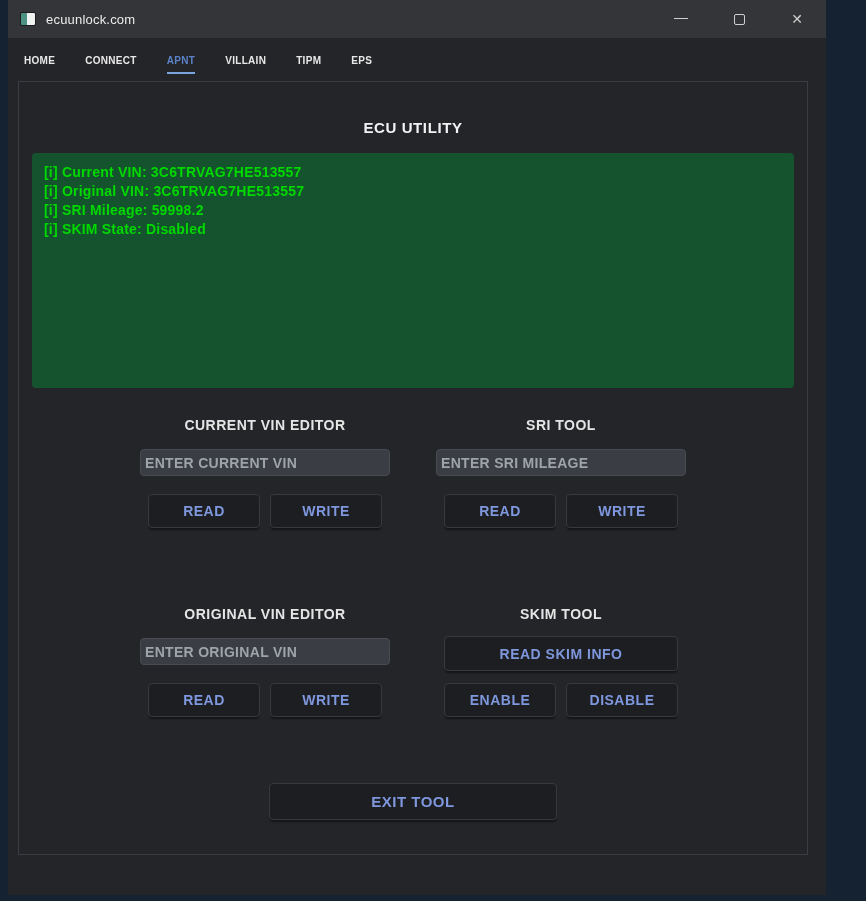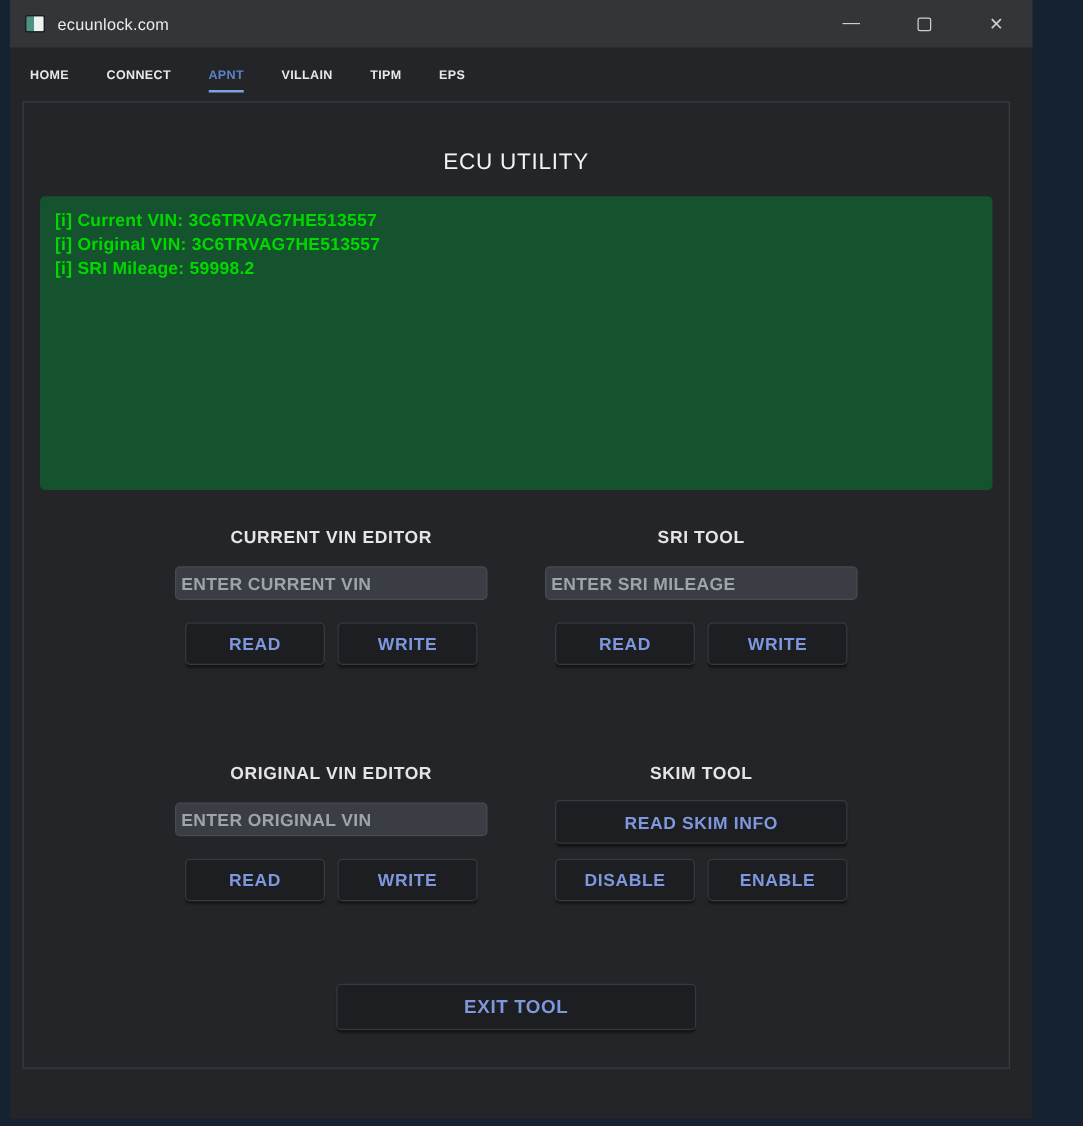--- a/index.html
+++ b/index.html
@@ -46,21 +46,21 @@
   }
   .tab.active { color:#5b82c9; border-bottom-color:#7ba3dd; }
 
   
   .panel {
     position:absolute; left:10px; right:18px; top:81px; bottom:40px;
     border:1px solid #3a3c41; background:#242528;
   }
   .panel-heading {
     margin-top:37px; text-align:center; color:#f2f2f2;
-    font-size:18px; font-weight:400; letter-spacing:0.6px;
+    font-size:15px; font-weight:700; letter-spacing:0.6px;
   }
 
   
   .console {
     width:762px; height:235px; margin:17px auto 0;
     background:#14532d; border-radius:4px;
     padding:10px 12px; overflow:hidden;
   }
   .console-line {
     color:#00d800; font-size:14px; font-weight:700; line-height:19px;
@@ -133,20 +133,21 @@
   </div>
 
   <div class="panel">
 
     <div class="panel-heading">ECU UTILITY</div>
 
     <div class="console">
       <div class="console-line">[i] Current VIN: 3C6TRVAG7HE513557</div>
       <div class="console-line">[i] Original VIN: 3C6TRVAG7HE513557</div>
       <div class="console-line">[i] SRI Mileage: 59998.2</div>
+      <div class="console-line">[i] SKIM State: Disabled</div>
     </div>
 
     <div class="tools-grid">
 
       <div class="tool-section">
         <div class="tool-title">CURRENT VIN EDITOR</div>
         <div class="tool-middle">
           <input class="tool-input" type="text" placeholder="ENTER CURRENT VIN" style="">
         </div>
         <div class="btn-row">
@@ -176,22 +177,22 @@
           <button class="btn">WRITE</button>
         </div>
       </div>
 
       <div class="tool-section">
         <div class="tool-title">SKIM TOOL</div>
         <div class="tool-middle">
           <button class="btn btn-wide">READ SKIM INFO</button>
         </div>
         <div class="btn-row">
+          <button class="btn">ENABLE</button>
           <button class="btn">DISABLE</button>
-          <button class="btn">ENABLE</button>
         </div>
       </div>
 
     </div>
 
     <div class="exit-row">
       <button class="btn btn-exit">EXIT TOOL</button>
     </div>
 
   </div>

